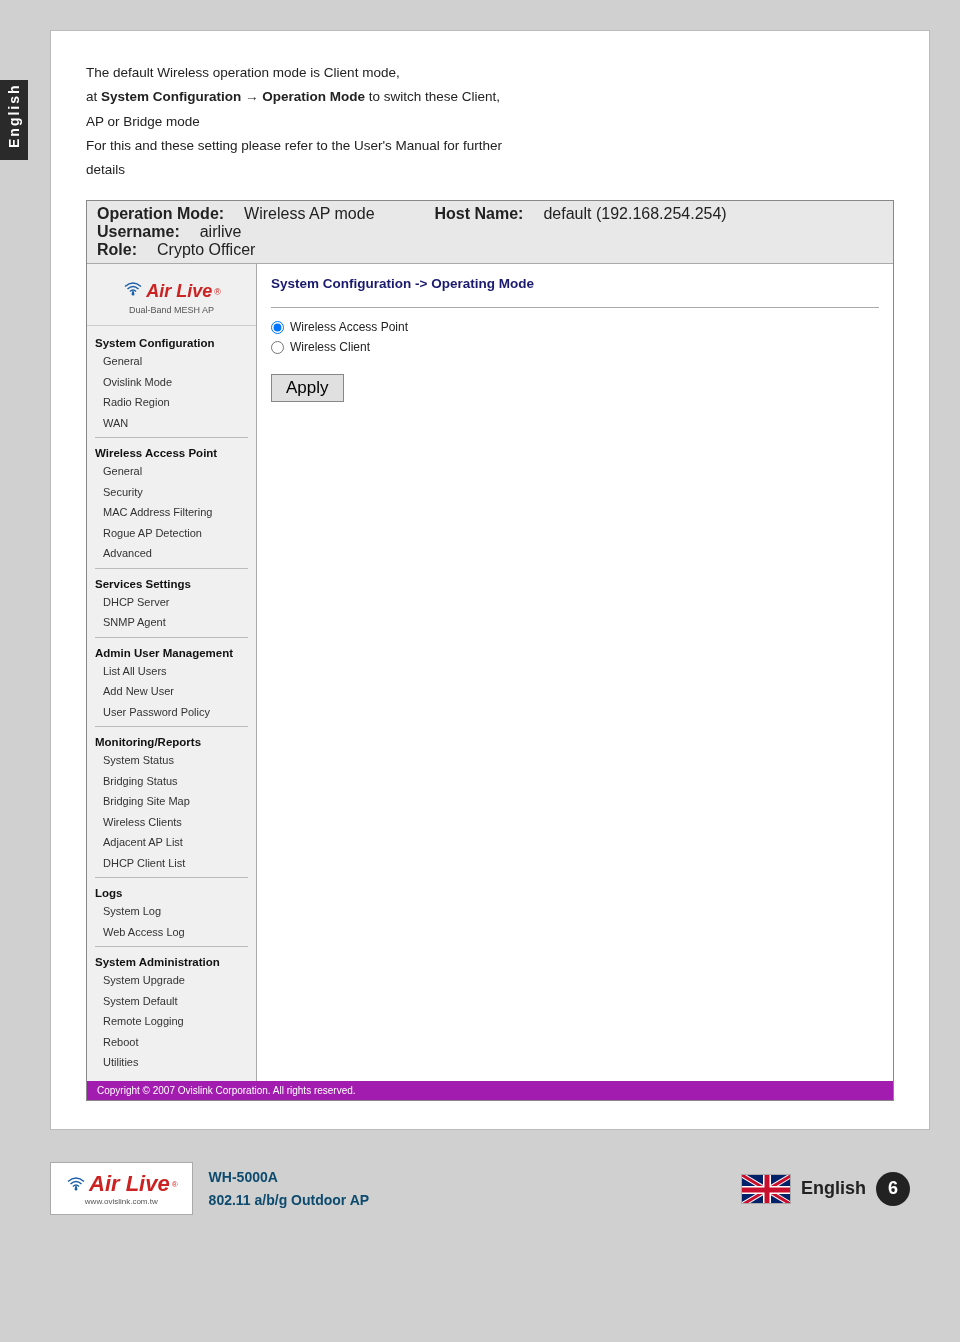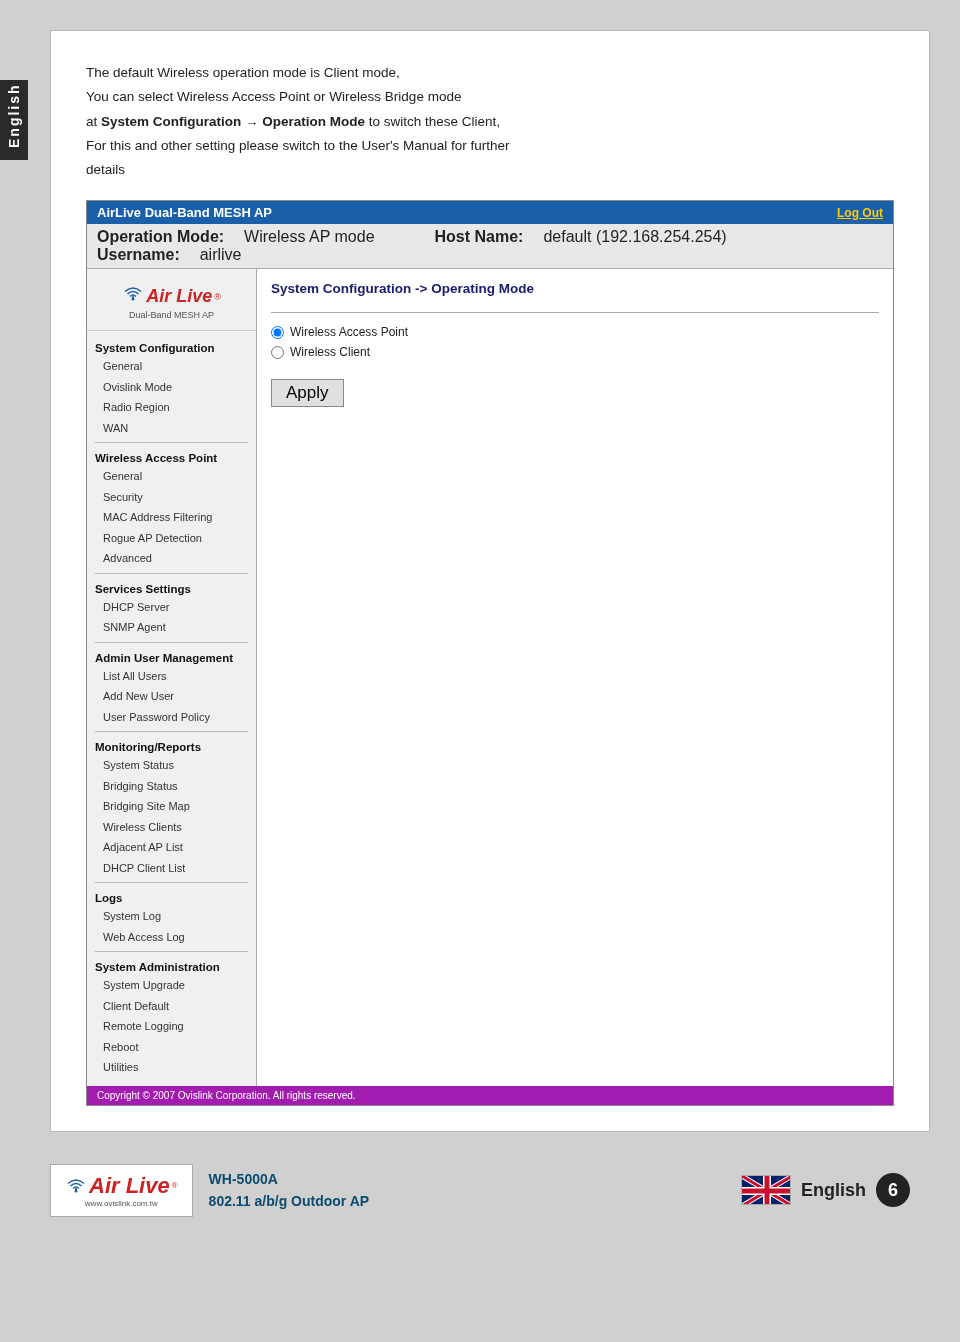--- a/index.html
+++ b/index.html
@@ -273,45 +273,45 @@
   </style>
 </head>
 <body>
 
 <div class="english-tab">English</div>
 
 <div class="main-content">
 
   <div class="intro-text">
     <p>The default Wireless operation mode is Client mode,</p>
-    <p>You can select Wireless Access Point or Wireless Bridge mode</p>
     <p>
       <span>at </span><strong>System Configuration</strong><span> → </span><strong>Operation Mode</strong><span> to switch these Client,</span>
     </p>
-    <p>For this and other setting please switch to the User's Manual for further</p>
+    <p>AP or Bridge mode</p>
+    <p>For this and these setting please refer to the User's Manual for further</p>
     <p>details</p>
   </div>
 
   <div class="router-ui">
 
-    <div class="router-header">
-      <span>AirLive Dual-Band MESH AP</span>
-      <span class="logout-link">Log Out</span>
-    </div>
 
     <div class="router-info-bar">
       <div class="info-row">
         <span class="label">Operation Mode:</span>
         <span>Wireless AP mode</span>
         <span style="margin-left:40px;" class="label">Host Name:</span>
         <span>default (192.168.254.254)</span>
       </div>
       <div class="info-row">
         <span class="label">Username:</span>
         <span>airlive</span>
+      </div>
+      <div class="info-row">
+        <span class="label">Role:</span>
+        <span>Crypto Officer</span>
       </div>
     </div>
 
     <div class="router-body">
 
       <div class="sidebar">
         <div class="sidebar-logo">
           <div style="display:flex;align-items:center;justify-content:center;gap:2px;">
             <span style="font-size:18px;color:#1a5fa8;">
               
@@ -370,21 +370,21 @@
         <hr class="sidebar-divider">
 
         <div class="sidebar-section-title">Logs</div>
         <div class="sidebar-item">System Log</div>
         <div class="sidebar-item">Web Access Log</div>
 
         <hr class="sidebar-divider">
 
         <div class="sidebar-section-title">System Administration</div>
         <div class="sidebar-item">System Upgrade</div>
-        <div class="sidebar-item">Client Default</div>
+        <div class="sidebar-item">System Default</div>
         <div class="sidebar-item">Remote Logging</div>
         <div class="sidebar-item">Reboot</div>
         <div class="sidebar-item">Utilities</div>
       </div>
 
       <div class="router-main">
         <div class="page-title">System Configuration -&gt; Operating Mode</div>
 
         <div class="radio-group">
           <div class="radio-option">

